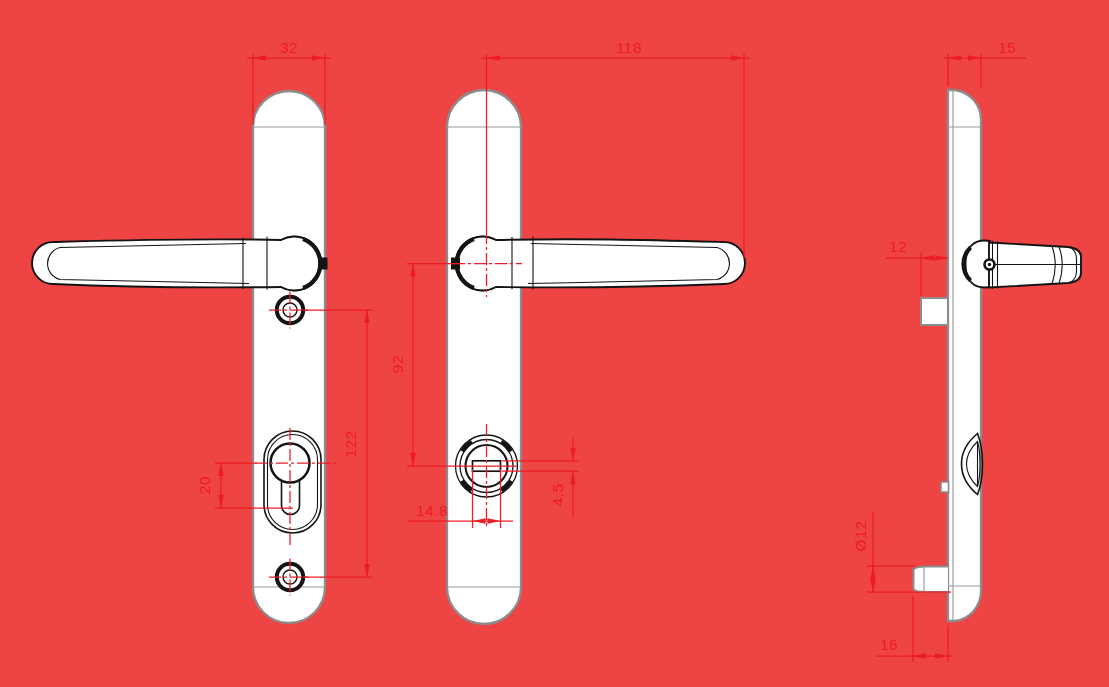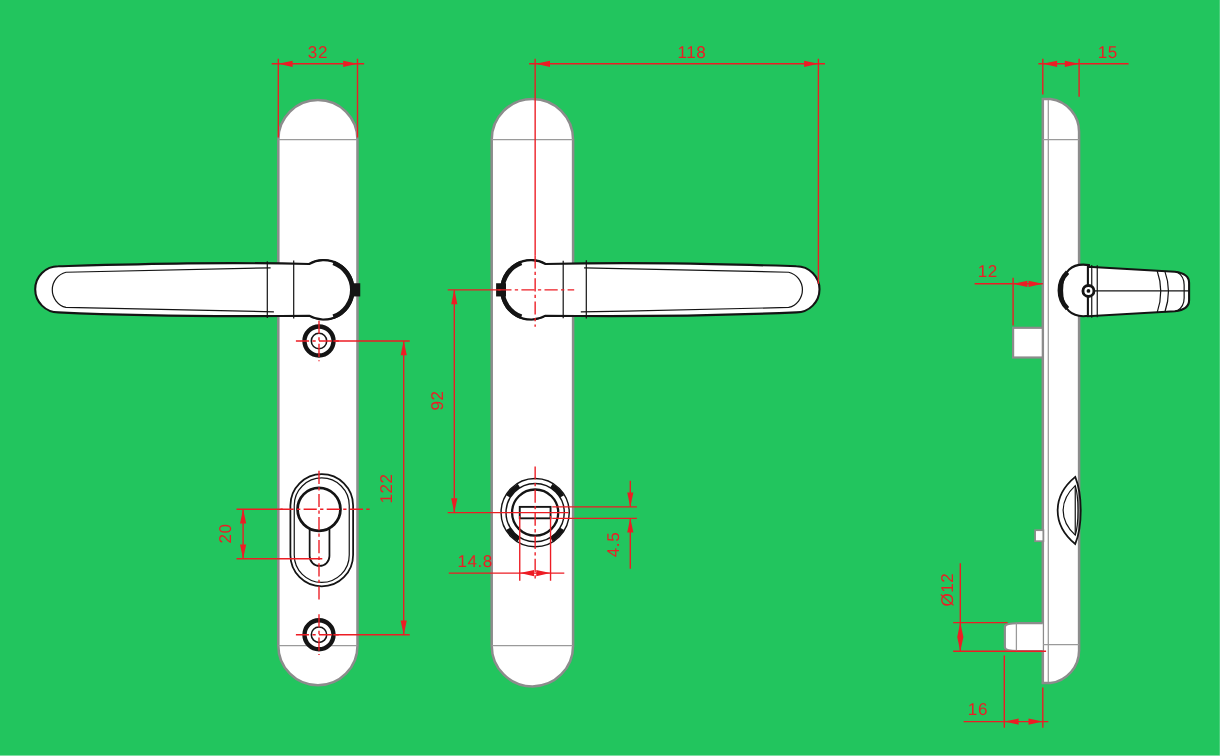--- a/index.html
+++ b/index.html
@@ -1,16 +1,16 @@
 <!DOCTYPE html>
 <html><head>
 <meta charset="utf-8">
 <style>
   html,body{margin:0;padding:0;background:#ffffff;}
-  .stage{width:1109px;height:687px;position:relative;background:#22c55e;overflow:hidden;}
+  .stage{width:1109px;height:687px;position:relative;background:#ef4444;overflow:hidden;}
   svg{display:block;}
   text.dimtxt{font-family:"Liberation Sans",sans-serif;font-size:15.5px;fill:#ED1C24;letter-spacing:0.5px;}
   .sil{stroke:#8C8C8C;stroke-width:2.3;fill:#ffffff;}
   .silthin{stroke:#9a9a9a;stroke-width:1.15;fill:none;}
   .f{stroke:#141414;fill:none;stroke-width:1.6;}
   .fw{stroke:#141414;fill:#ffffff;stroke-width:1.9;}
   .fthin{stroke:#141414;fill:none;stroke-width:1.1;}
   .fthick{stroke:#141414;fill:none;stroke-width:4.2;}
   .dim{stroke:#ED1C24;stroke-width:1.25;fill:none;}
   .dimdash{stroke:#ED1C24;stroke-width:1.25;fill:none;stroke-dasharray:12 3 3 3;}

